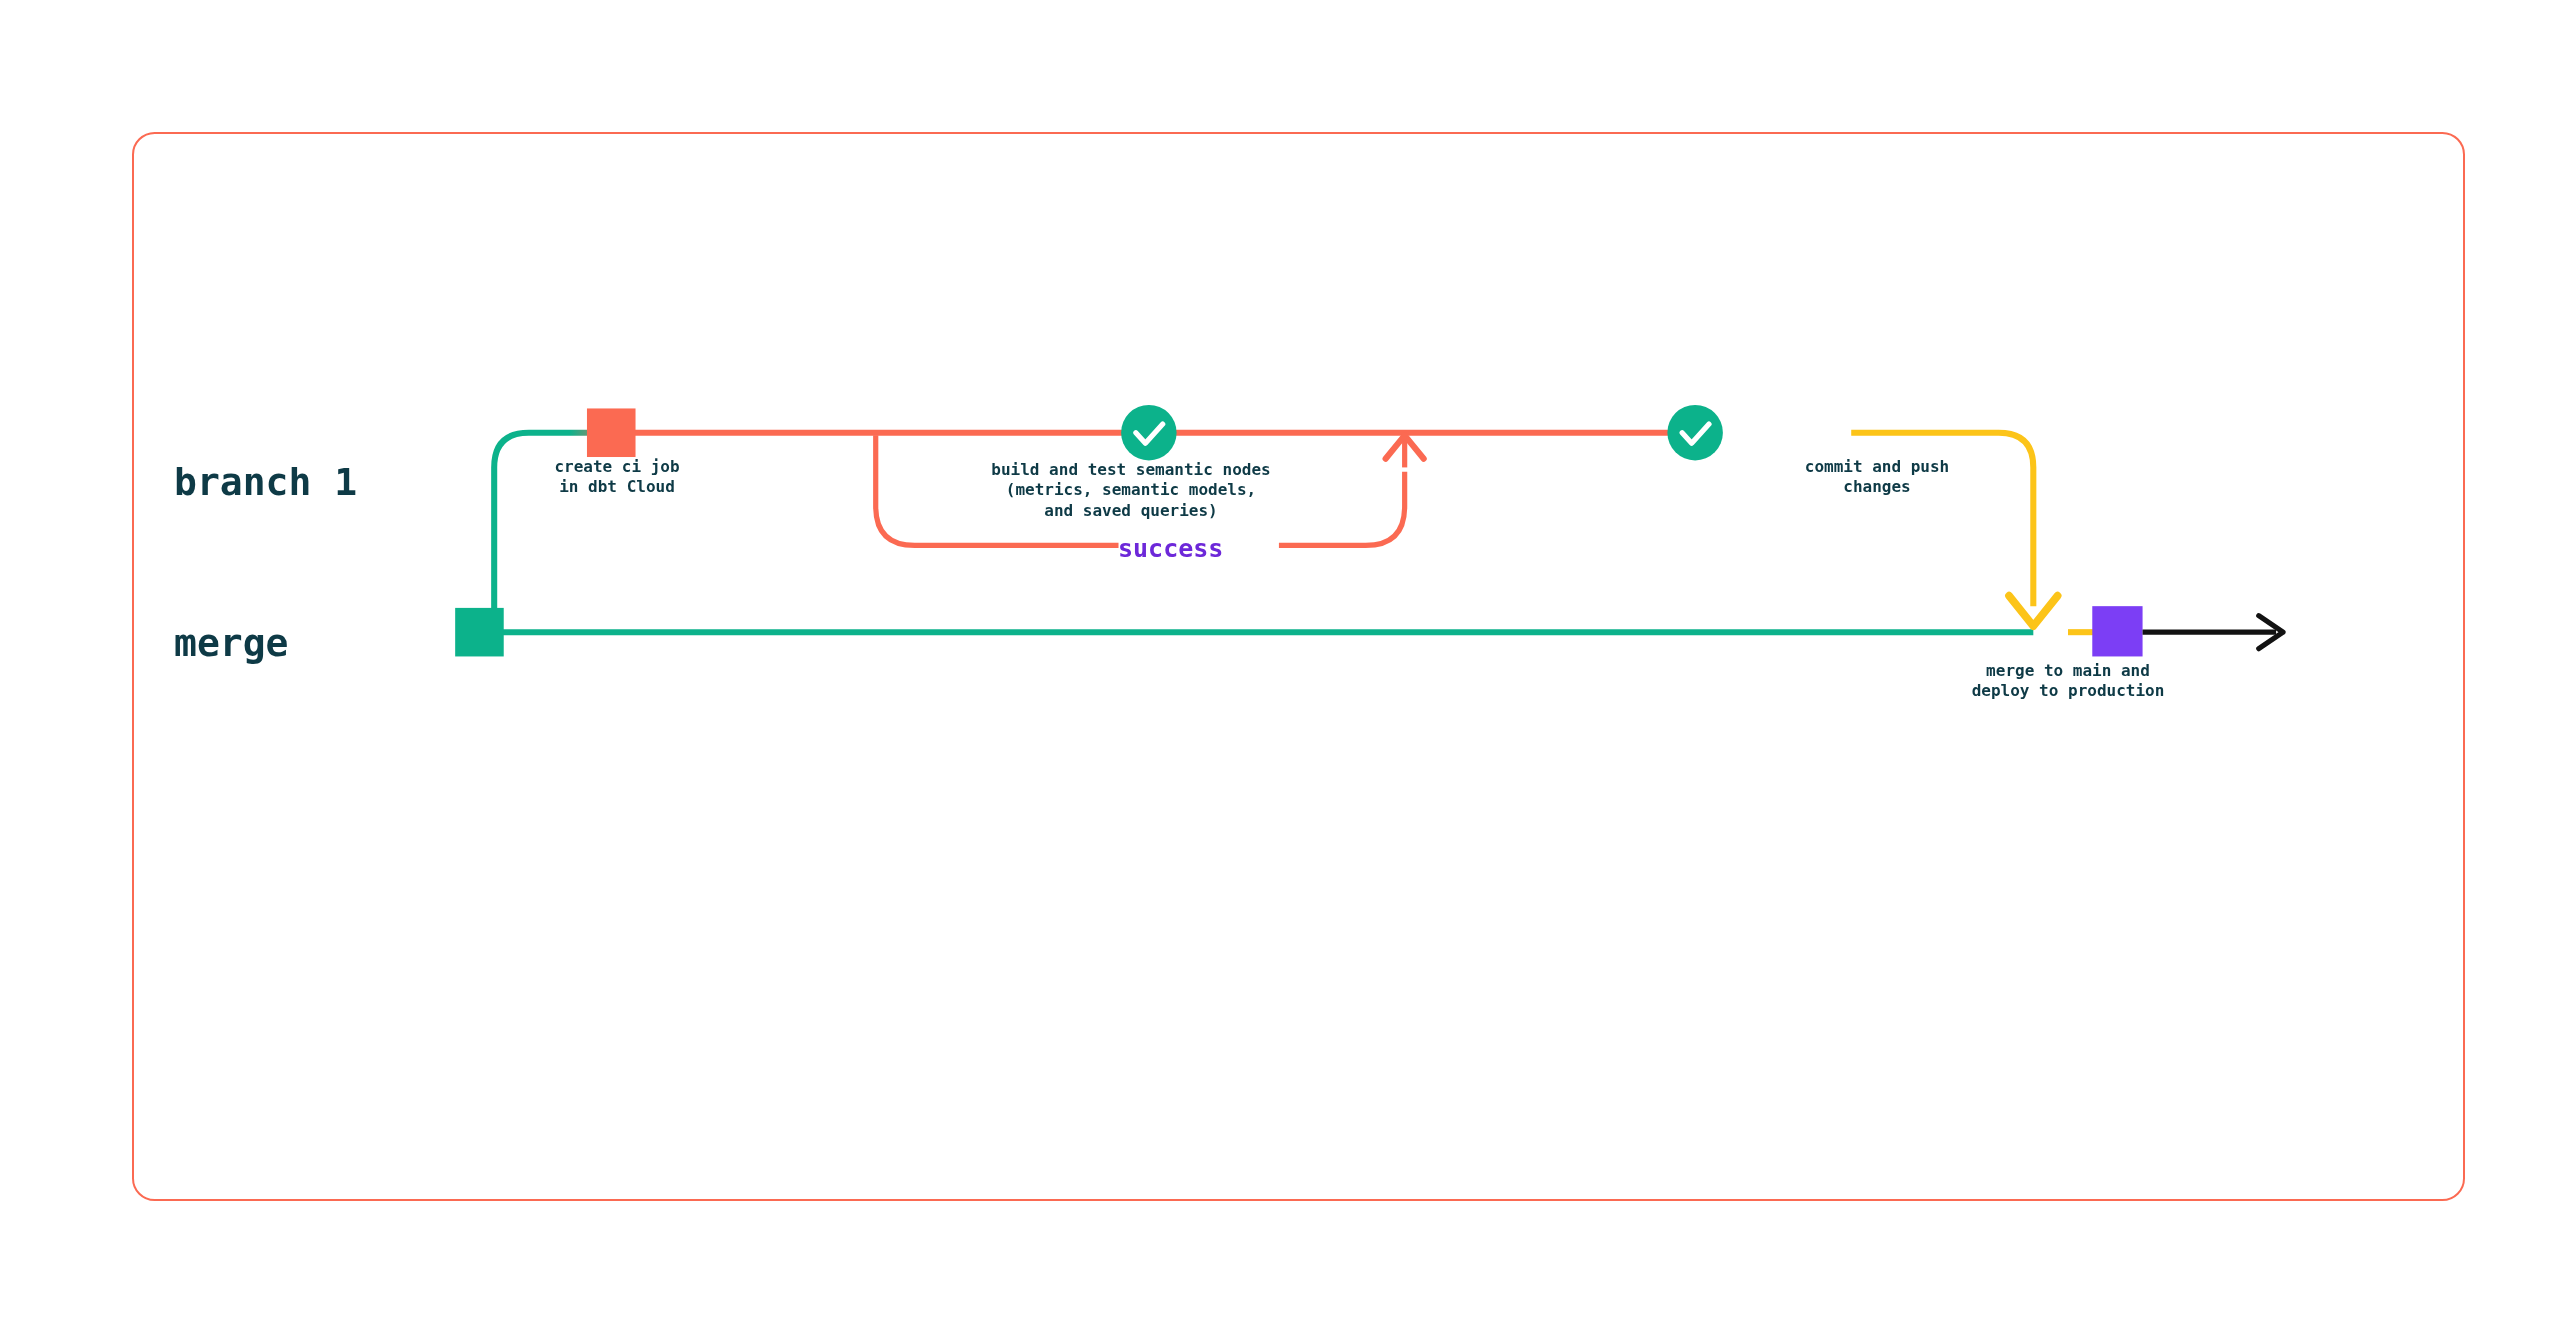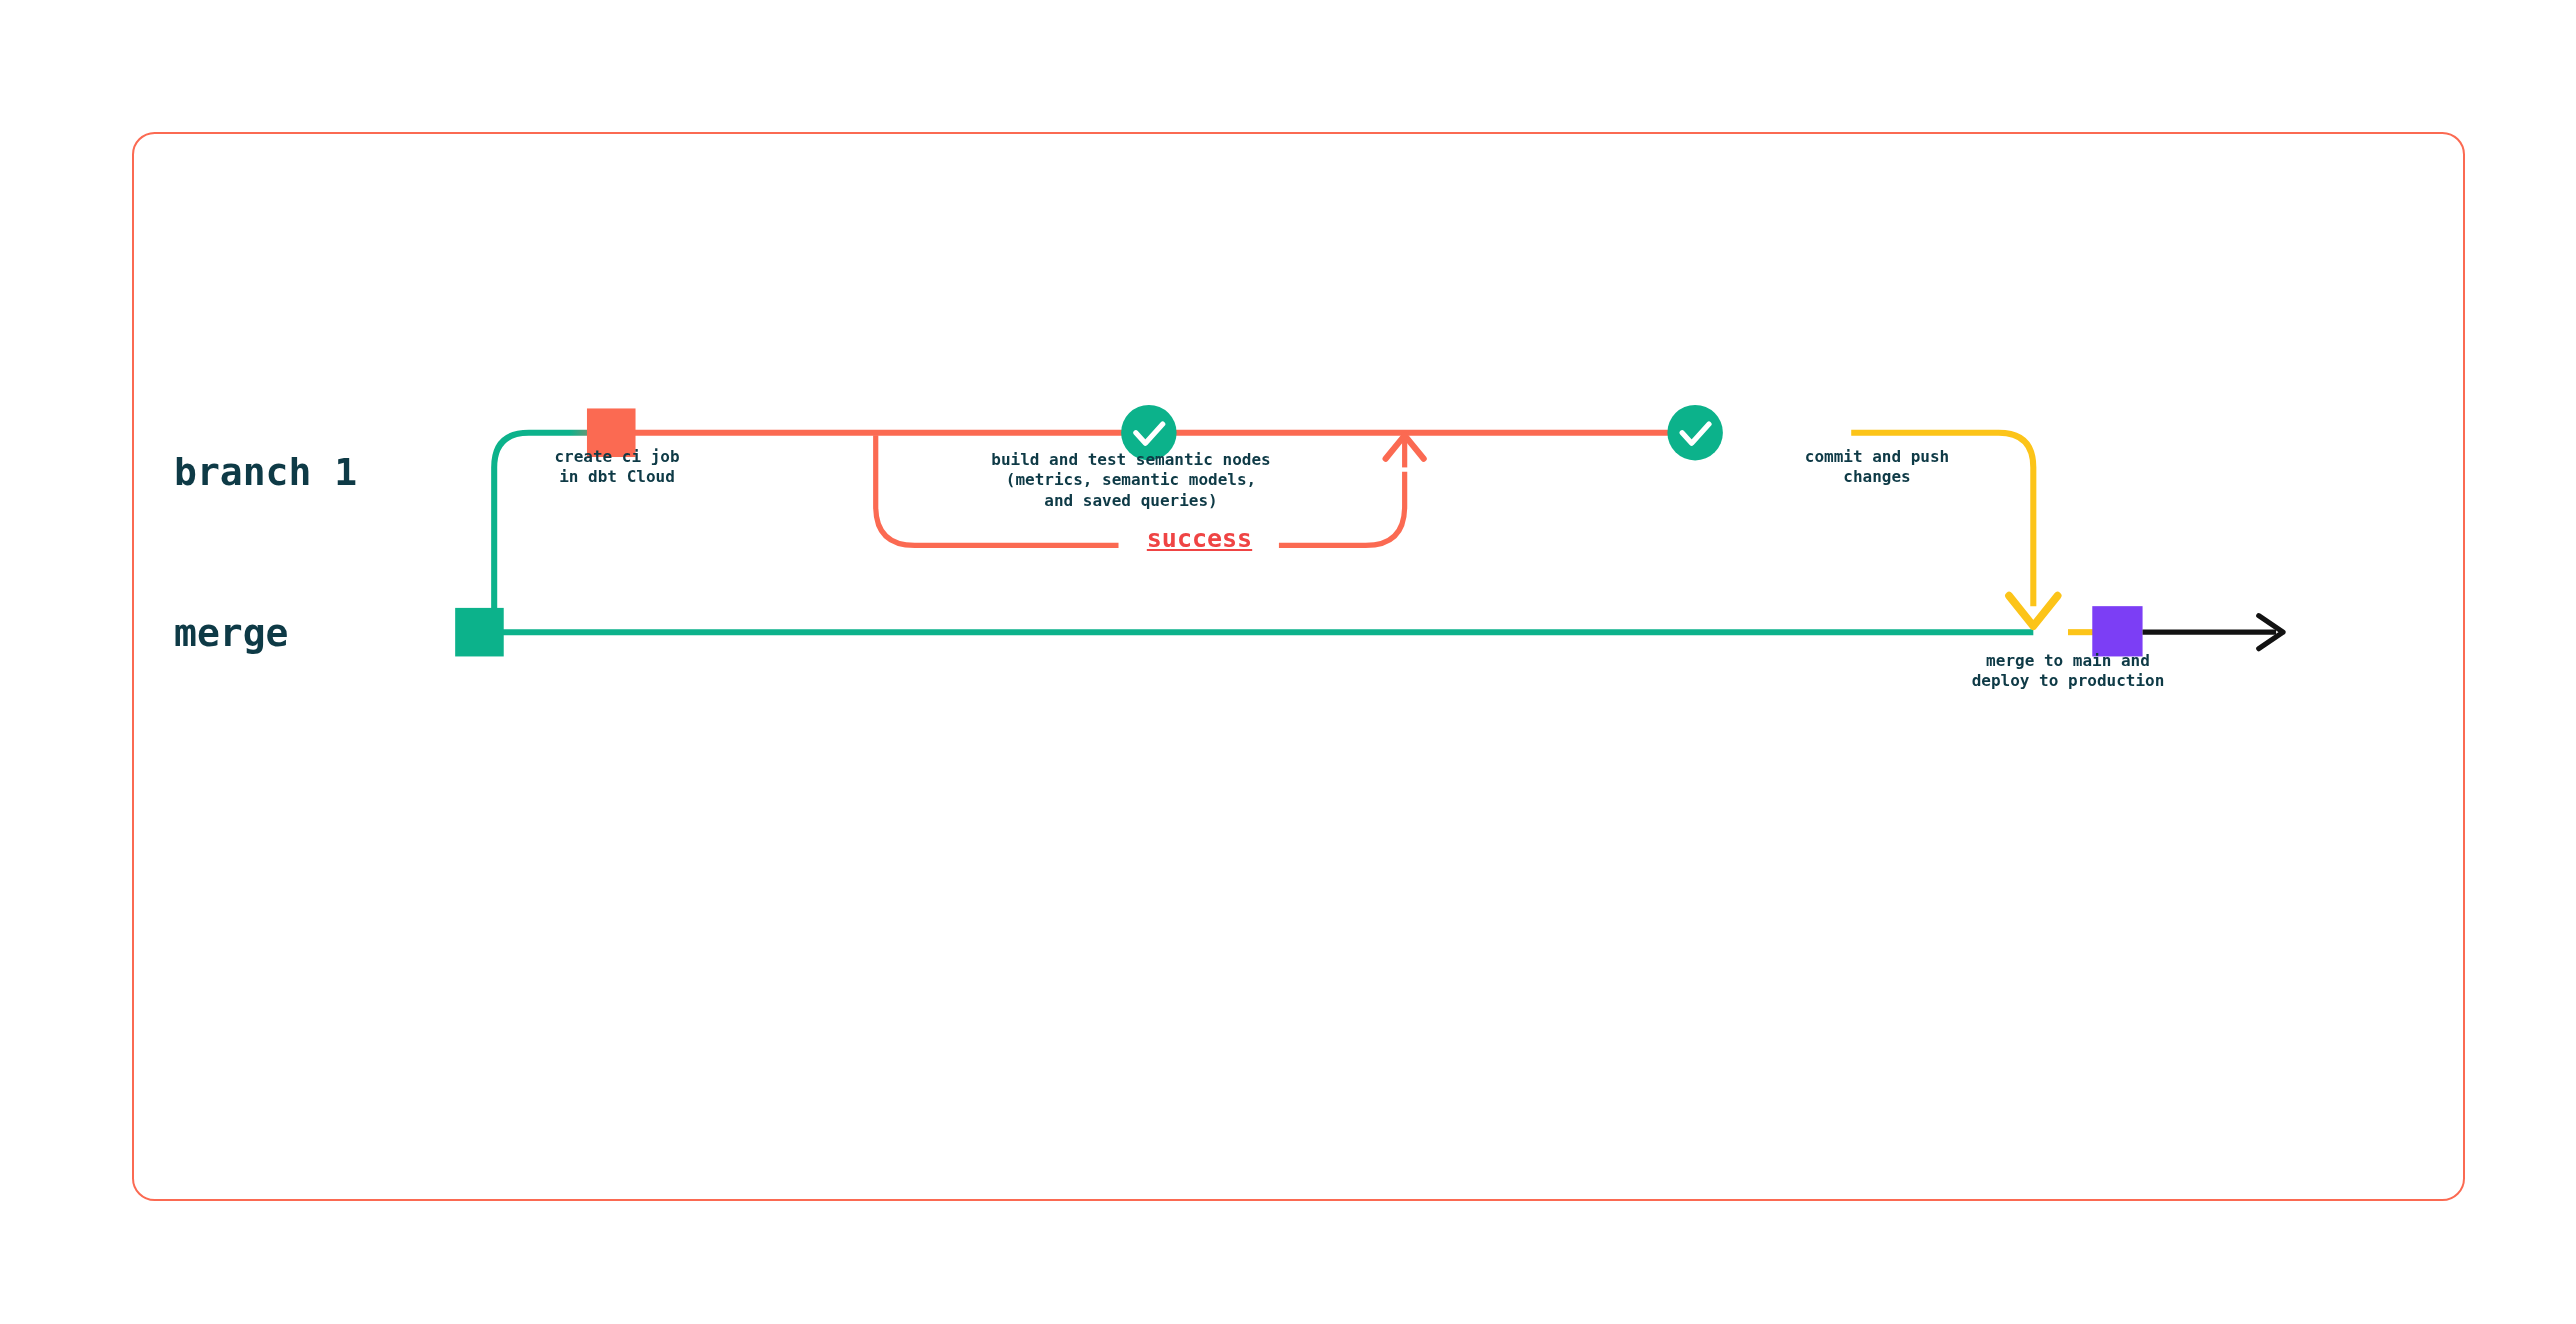--- a/index.html
+++ b/index.html
@@ -88,39 +88,39 @@
   }
 
   
   .lbl {
     position: absolute;
     font-family: "DejaVu Sans Mono", "Liberation Mono", monospace;
     font-weight: bold;
     color: #0e3a46;
     white-space: pre;
     line-height: 1.28;
+    margin-top: 10px;
   }
 
   .branch-name {
     font-size: 38px;
     letter-spacing: 0px;
   }
 
   .node-caption {
     font-size: 16px;
     text-align: center;
     letter-spacing: 0px;
   }
 
   .loop-label {
     font-size: 25px;
-    color: #ef4444;
-    text-align: center;
-    letter-spacing: 0px;
-    text-decoration: underline;
+    color: #6d28d9;
+    text-align: left;
+    letter-spacing: 0px;
   }
 
   
   #label-branch1   { left: 40px;   top: 154px;  }
   #label-main      { left: 40px;   top: 315px;  }
 
   #cap-create      { left: 340px;  top: 153px;  width: 286px; }
   #cap-build       { left: 676px;  top: 156px;  width: 642px; }
   #cap-commit      { left: 1561px; top: 153px;  width: 364px; }
   #cap-merge       { left: 1691px; top: 357px;  width: 486px; }

